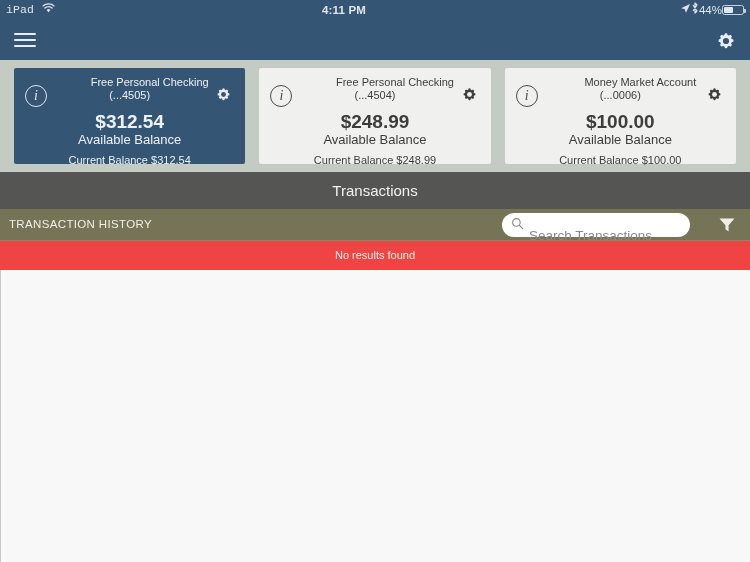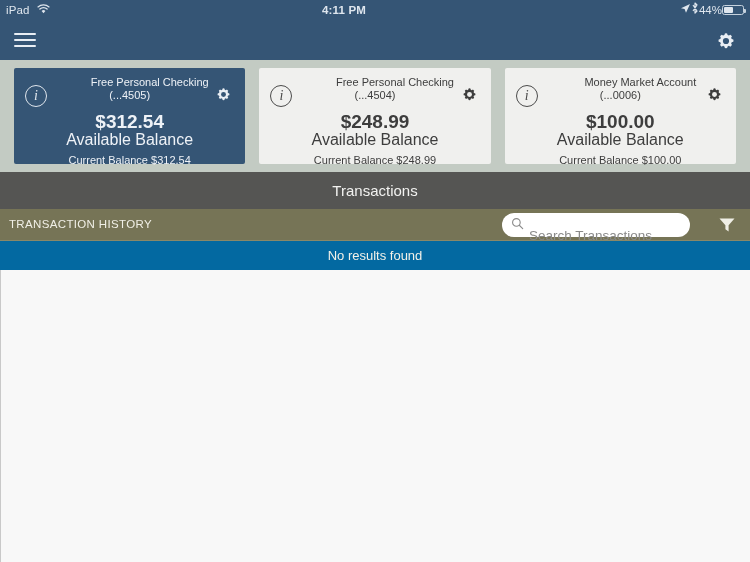--- a/index.html
+++ b/index.html
@@ -32,20 +32,21 @@
     font-size: 11.5px;
     line-height: 20px;
   }
   .sb-left {
     position: absolute;
     left: 6px; top: 0;
     display: flex;
     align-items: center;
     gap: 8px;
     height: 20px;
+    font-family: Liberation Mono, monospace;
   }
   .sb-carrier { letter-spacing: .1px; }
   .sb-center {
     position: absolute;
     left: 0; top: 0;
     width: 688px;
     text-align: center;
     font-weight: bold;
     font-size: 11.5px;
     letter-spacing: .2px;
@@ -192,21 +193,21 @@
     text-align: right;
   }
   .acct-amount {
     font-size: 19px;
     line-height: 23px;
     text-align: center;
     margin-top: 8px;
     font-weight: bold;
   }
   .acct-avail {
-    font-size: 16px;
+    font-size: 13px;
     line-height: 13px;
     text-align: center;
   }
   .card-divider {
     height: 1px;
     width: 100%;
     margin-top: 3px;
   }
   .card.selected .card-divider { background: #6e89a6; }
   .card.unselected .card-divider { background: #d8d8d4; }
@@ -272,23 +273,23 @@
     width: 18px; height: 18px;
     cursor: pointer;
   }
 
   
   .no-results {
     position: absolute;
     top: 241px; left: 0;
     width: 750px;
     height: 29px;
-    background: #0369a1;
+    background: #ef4444;
     color: #f2f1e8;
-    font-size: 13px;
+    font-size: 11px;
     line-height: 29px;
     text-align: center;
   }
 
   
   .content {
     position: absolute;
     top: 270px; left: 0;
     width: 750px;
     height: 292px;

